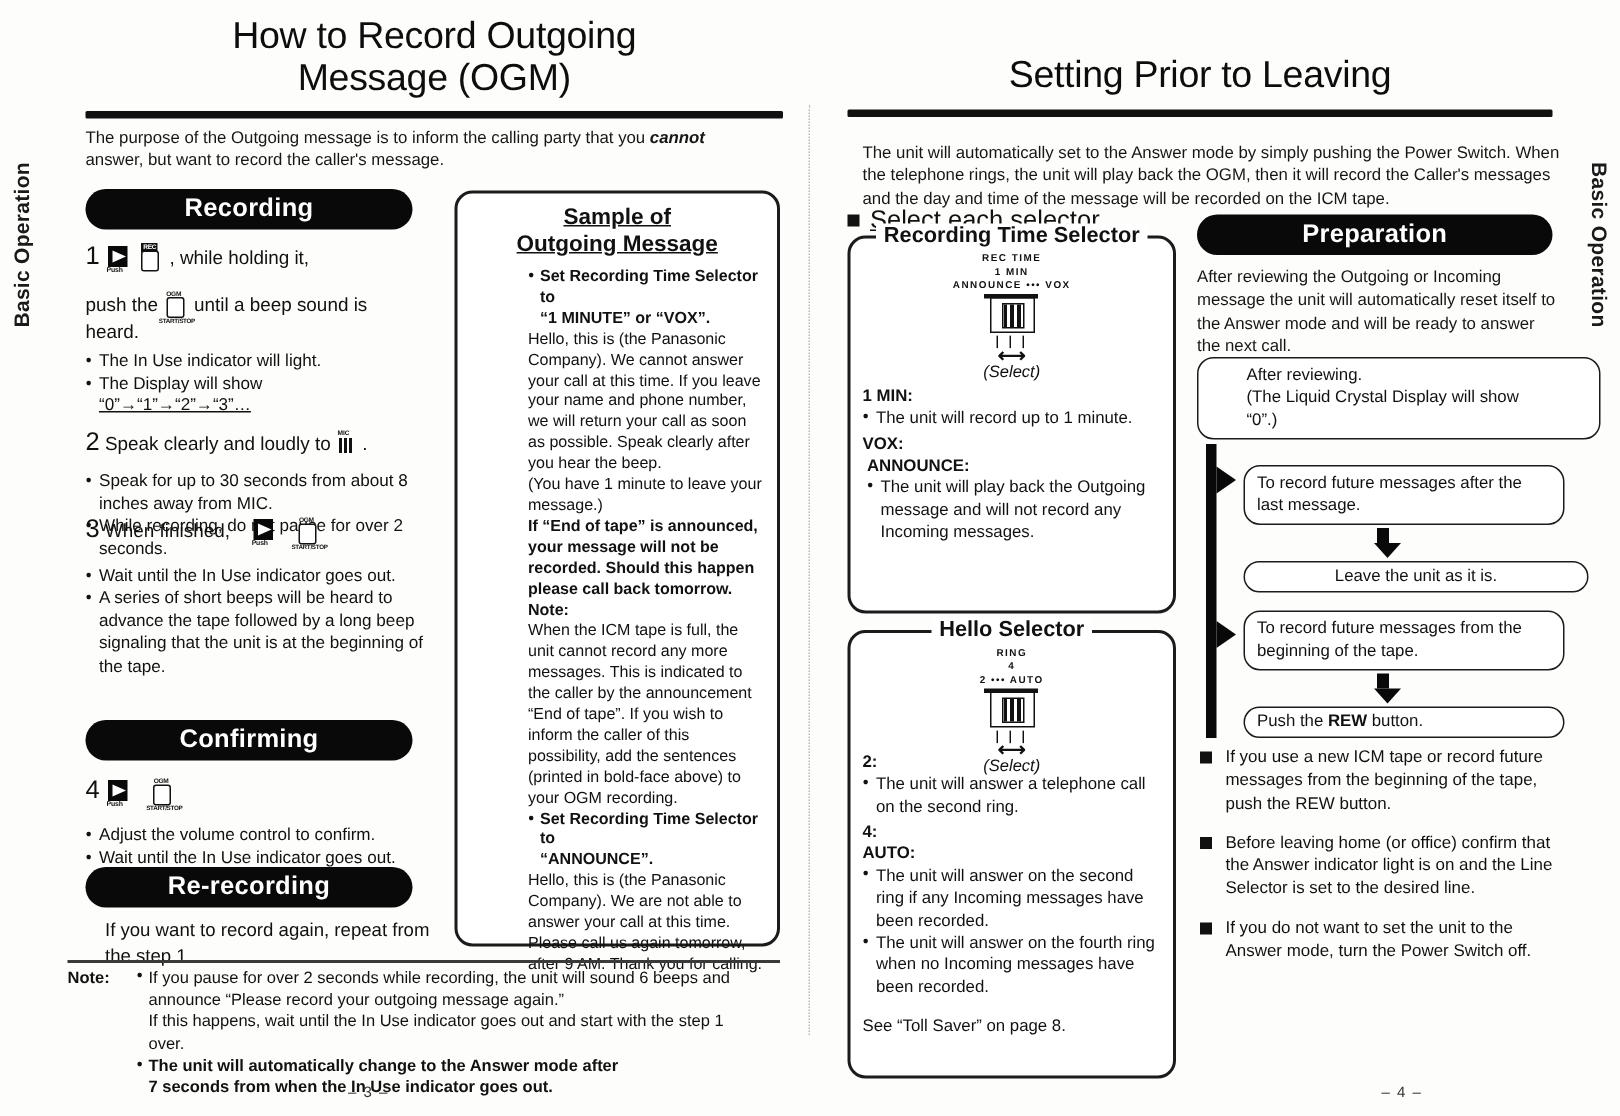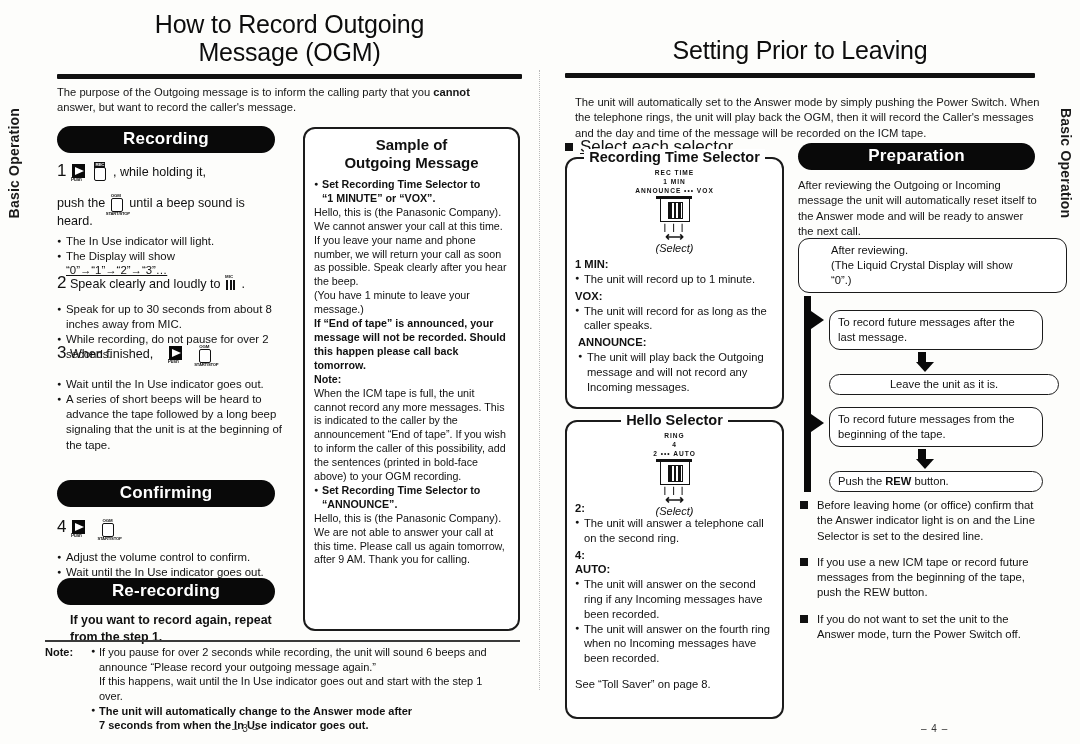--- a/index.html
+++ b/index.html
@@ -23,21 +23,21 @@
   .sidetab-left{left:6px;top:108px;writing-mode:vertical-rl;transform:rotate(180deg);}
   .sidetab-right{right:6px;top:108px;writing-mode:vertical-rl;}
 
   h1.title{
     text-align:center;font-size:25px;line-height:1.12;font-weight:normal;
     margin:0;letter-spacing:-.2px;color:#0d0d0d;
   }
   .rule{height:5px;background:#111;border-radius:1px;}
 
   .intro{font-size:11.2px;line-height:1.38;color:#161616;}
-  .intro b{font-weight:bold;}
+  .intro b{font-weight:bold;font-style:italic;}
 
   .bar{
     background:#090909;color:#fff;border-radius:16px;
     text-align:center;font-weight:bold;font-size:17px;
     padding:3px 0 4px;letter-spacing:.2px;
   }
 
   .step{position:relative;font-size:12.6px;line-height:1.35;}
   .stepnum{font-size:17px;font-weight:normal;}
   .bullets{list-style:none;margin:4px 0 0;padding:0;font-size:11.4px;line-height:1.33;}
@@ -148,21 +148,21 @@
     </div>
     <div style="margin-top:1px;">heard.</div>
     <ul class="bullets" style="margin-top:4px;">
       <li>The In Use indicator will light.</li>
       <li>The Display will show</li>
       <li class="nob" style="margin-top:-1px;text-decoration:underline;">“0”→“1”→“2”→“3”…</li>
     </ul>
   </div>
 
   <div class="step" style="position:absolute;left:57px;top:272px;width:235px;">
-    <div style="white-space:nowrap;">
+    <div style="white-space:nowrap;margin-top:12px;">
       <span class="stepnum">2</span>
       <span>Speak clearly and loudly to</span>
       <span class="mic"><span class="top">MIC</span><span class="bars"></span></span>
       <span>.</span>
     </div>
     <ul class="bullets" style="margin-top:7px;">
       <li>Speak for up to 30 seconds from about 8 inches away from MIC.</li>
       <li>While recording, do not pause for over 2 seconds.</li>
     </ul>
   </div>
@@ -188,29 +188,29 @@
       <span class="push"><span class="blk"></span><span class="arw"></span><span class="lbl">Push</span></span>
       <span class="btn" style="margin-left:10px;"><span class="top">OGM</span><span class="cap"></span><span class="bot">START/STOP</span></span>
     </div>
     <ul class="bullets" style="margin-top:11px;">
       <li>Adjust the volume control to confirm.</li>
       <li>Wait until the In Use indicator goes out.</li>
     </ul>
   </div>
 
   <div class="bar" style="position:absolute;left:57px;top:578px;width:218px;">Re-recording</div>
-  <div style="position:absolute;left:70px;top:612px;width:225px;font-size:12.4px;line-height:1.4;font-weight:bold;">If you want to record again, repeat from the step 1.</div>
+  <div style="position:absolute;left:70px;top:612px;width:225px;font-size:12.4px;line-height:1.4;">If you want to record again, repeat from the step 1.</div>
 
   <div class="panel" style="position:absolute;left:303px;top:127px;width:213px;height:500px;">
     <div style="padding:7px 9px 0;">
-      <div style="text-align:center;font-weight:bold;font-size:15px;line-height:1.2;">
+      <div style="text-align:center;font-weight:bold;font-size:15px;line-height:1.2;text-decoration:underline;">
         <span>Sample of</span><br>
         <span>Outgoing Message</span>
       </div>
-      <div style="font-size:10.7px;line-height:1.3;margin-top:6px;">
+      <div style="font-size:10.7px;line-height:1.3;margin-top:6px;margin-left:38px;">
         <div style="position:relative;padding-left:8px;font-weight:bold;">
           <span style="position:absolute;left:0;top:1px;font-size:7px;">●</span>
           <span>Set Recording Time Selector to</span><br>
           <span>“1 MINUTE” or “VOX”.</span>
         </div>
         <div>Hello, this is (the Panasonic Company). We cannot answer your call at this time. If you leave your name and phone number, we will return your call as soon as possible. Speak clearly after you hear the beep.</div>
         <div>(You have 1 minute to leave your message.)</div>
         <div style="font-weight:bold;">If “End of tape” is announced, your message will not be recorded. Should this happen please call back tomorrow.</div>
         <div style="font-weight:bold;">Note:</div>
         <div>When the ICM tape is full, the unit cannot record any more messages. This is indicated to the caller by the announcement “End of tape”. If you wish to inform the caller of this possibility, add the sentences (printed in bold-face above) to your OGM recording.</div>
@@ -274,23 +274,20 @@
       <div class="sel-tick">❘❘❘</div>
       <div class="sel-arrow">⟷</div>
       <div class="sel-cap">(Select)</div>
     </div>
     <div class="defs" style="padding:3px 7px 0 8px;">
       <div class="hd">1 MIN:</div>
       <ul>
           <li>The unit will record up to 1 minute.</li>
         </ul>
       <div class="hd">VOX:</div>
-      <ul>
-          <li>The unit will record for as long as the caller speaks.</li>
-        </ul>
       <div class="hd" style="padding-left:3px;">ANNOUNCE:</div>
       <ul style="padding-left:3px;">
           <li>The unit will play back the Outgoing message and will not record any Incoming messages.</li>
         </ul>
     </div>
   </div>
 
   <div class="panel" style="position:absolute;left:25px;top:420px;width:215px;height:295px;">
     <div class="panel-title"><span>Hello Selector</span></div>
     <div class="selector" style="margin-top:10px;position:relative;">
@@ -350,19 +347,19 @@
         <div class="stem"></div>
         <div class="head"></div>
       </div>
 
     <div class="fbox" style="margin-left:31px;width:196px;padding:2px 8px;">
       <span>Push the </span><b>REW</b><span> button.</span>
     </div>
   </div>
 
   <div class="sqlist" style="position:absolute;left:258px;top:498px;width:242px;">
+    <div class="item">If you use a new ICM tape or record future messages from the beginning of the tape, push the REW button.</div>
     <div class="item">Before leaving home (or office) confirm that the Answer indicator light is on and the Line Selector is set to the desired line.</div>
-    <div class="item">If you use a new ICM tape or record future messages from the beginning of the tape, push the REW button.</div>
     <div class="item">If you do not want to set the unit to the Answer mode, turn the Power Switch off.</div>
   </div>
 
   <div class="pagenum" style="left:381px;top:723px;">– 4 –</div>
 </div>
 
 </body></html>

